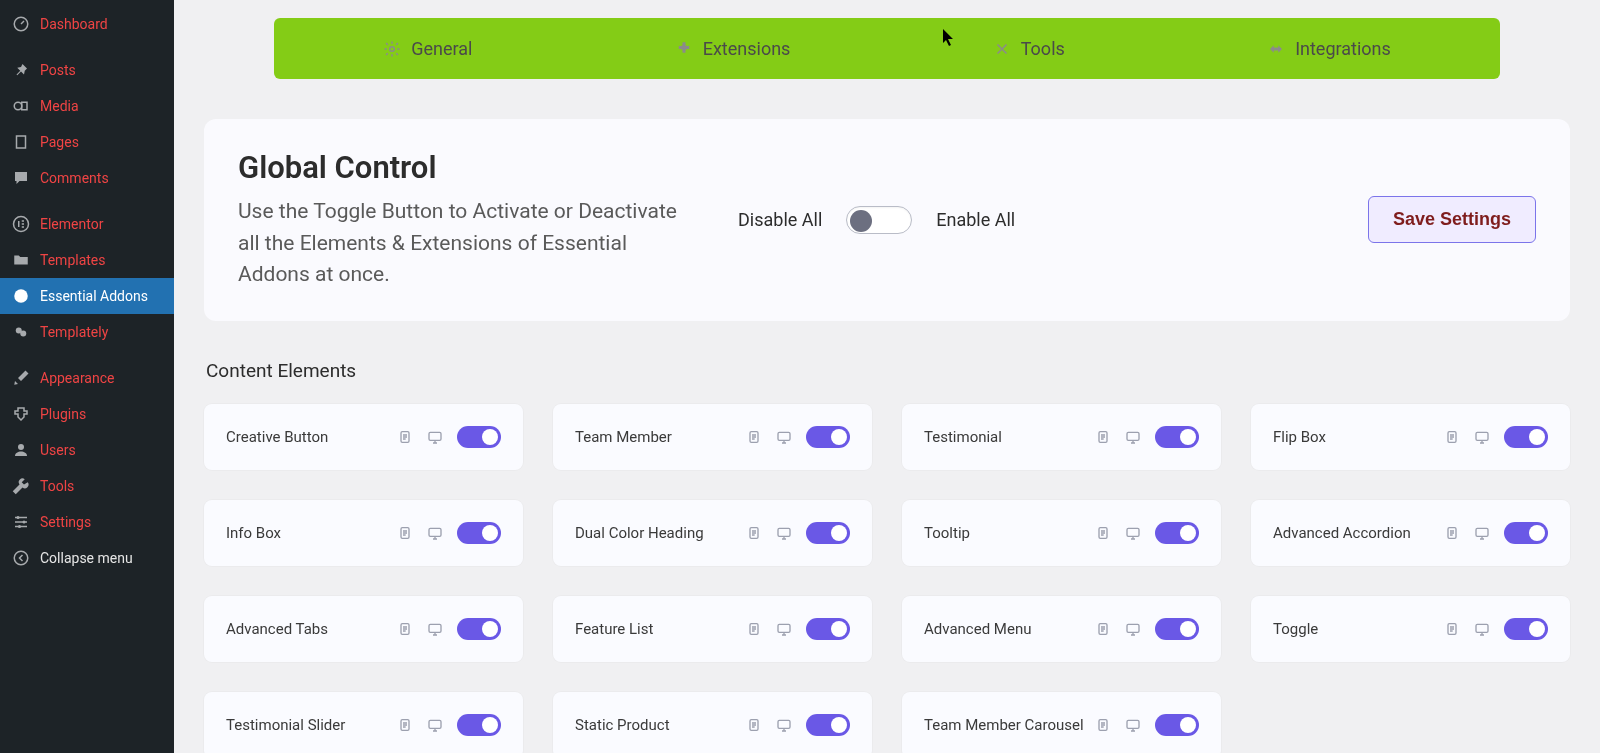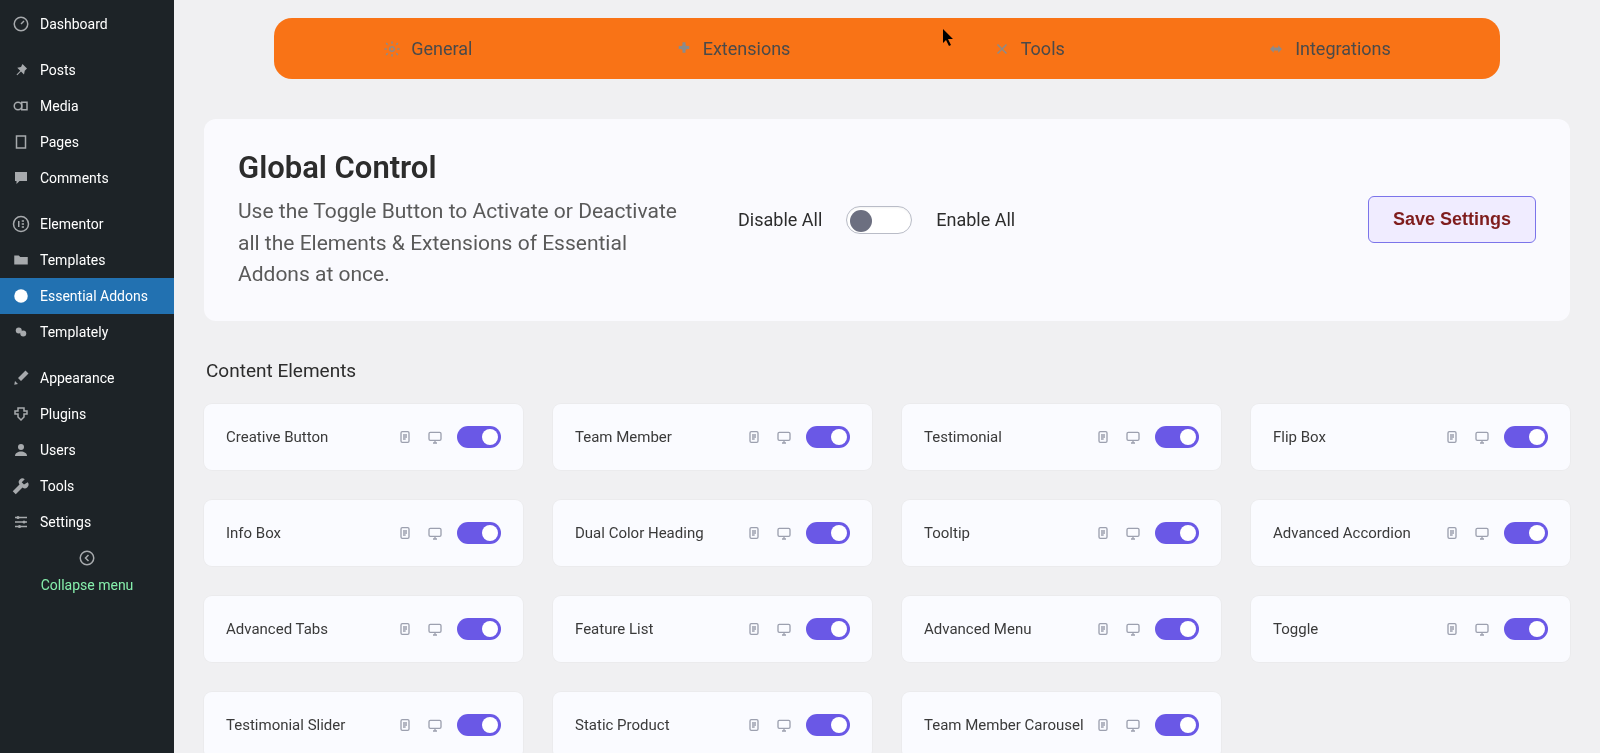--- a/index.html
+++ b/index.html
@@ -22,21 +22,21 @@
     color: #e0e0e0;
     font-size: 14px;
     padding-top: 6px;
   }
   .side-item {
     display: flex;
     align-items: center;
     gap: 10px;
     padding: 9px 12px;
     cursor: pointer;
-    color: #ffffff;
+    color: #ef4444;
   }
   .side-item.spacer { height: 10px; padding: 0; }
   .side-item.active {
     background: #2271b1;
     color: #fff;
     position: relative;
   }
   .side-item.active::after {
     content: "";
     position: absolute;
@@ -48,37 +48,37 @@
     border-right-color: #f0f0f2;
   }
   .side-icon {
     width: 18px; height: 18px;
     display: inline-flex;
     align-items: center; justify-content: center;
     color: #a7aaad;
     flex-shrink: 0;
   }
   .side-item.active .side-icon { color: #fff; }
-  .collapse { color: #86efac; flex-direction: column; }
+  .collapse { color: #e5e5e5; }
 
   
   .main {
     margin-left: 174px;
     padding: 0 30px 30px 30px;
     height: 100%;
     overflow: hidden;
   }
 
   
   .tabbar {
     margin-top: 18px;
     margin-left: 70px;
     margin-right: 70px;
-    background: #f97316;
-    border-radius: 18px;
+    background: #84cc16;
+    border-radius: 6px;
     display: flex;
     justify-content: space-around;
     padding: 8px;
   }
   .tab {
     display: flex;
     align-items: center;
     gap: 10px;
     padding: 12px 30px;
     font-size: 18px;

